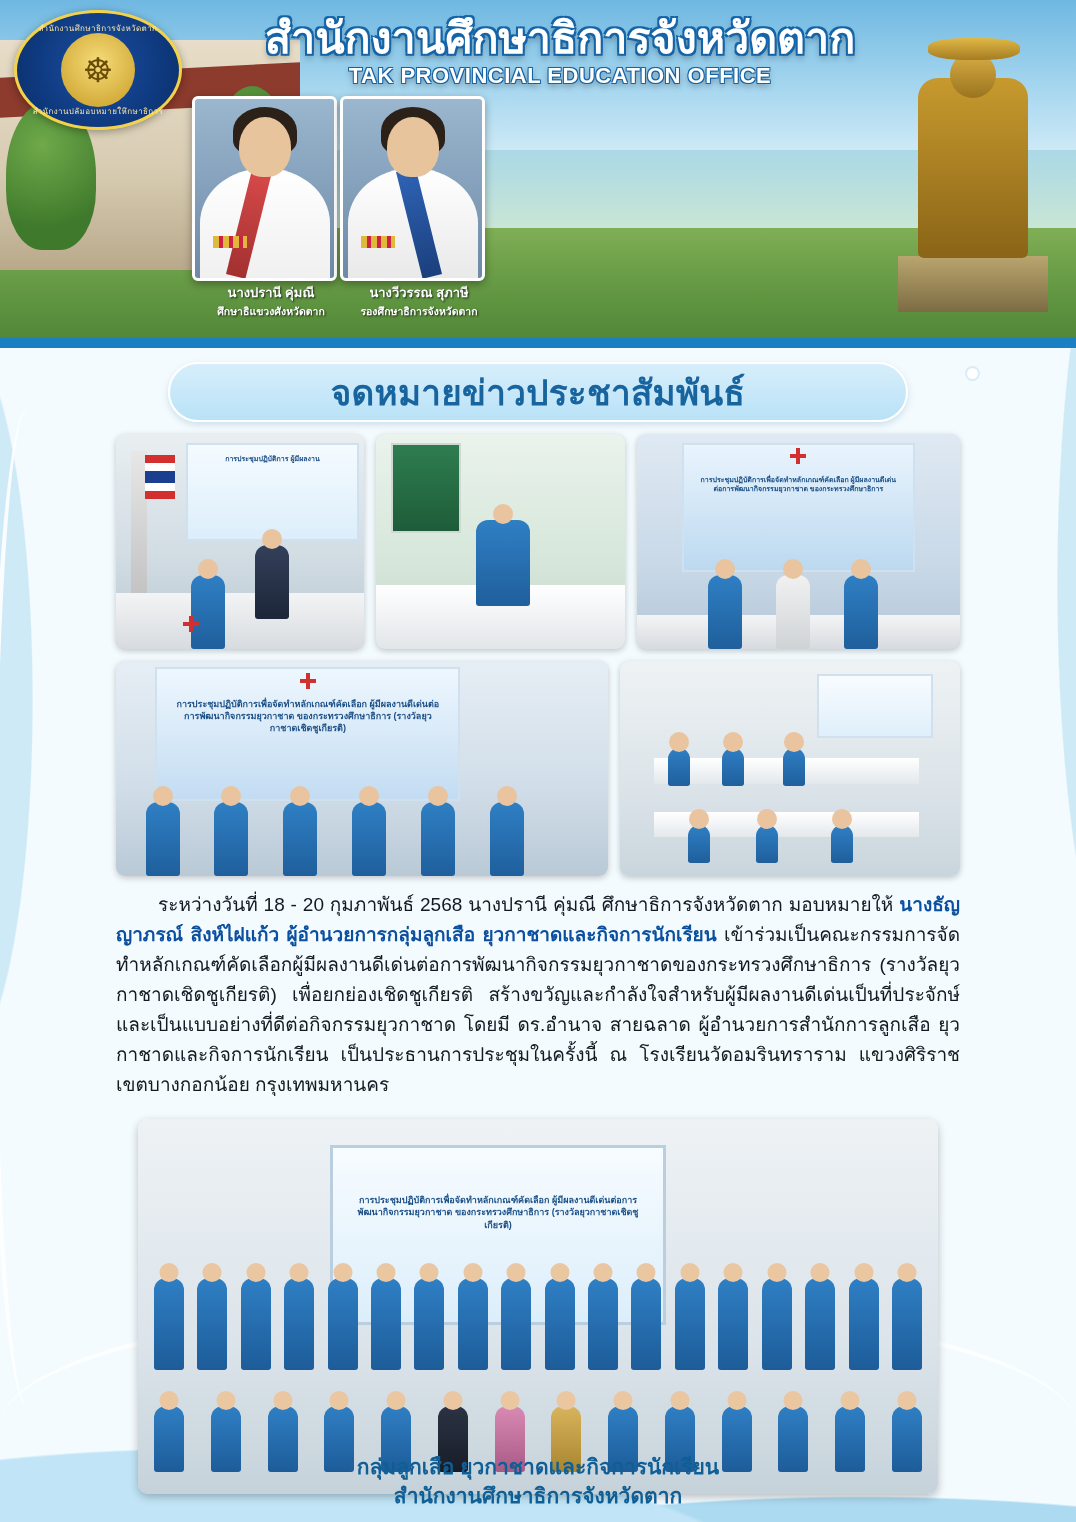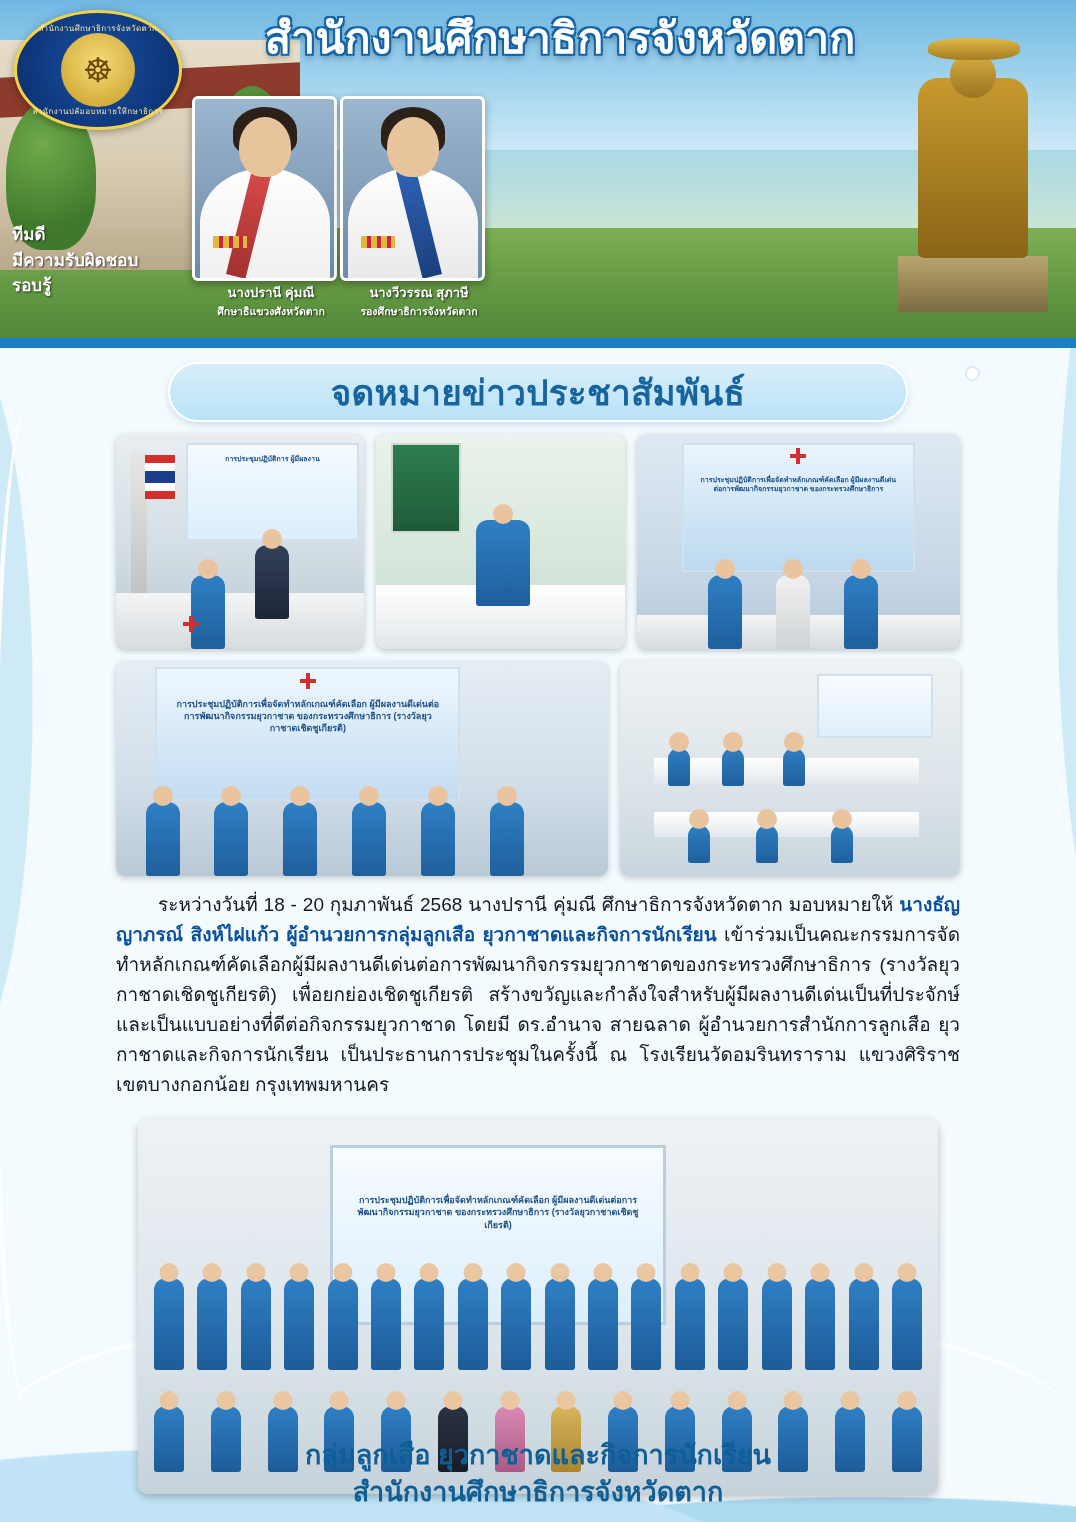--- a/index.html
+++ b/index.html
@@ -339,21 +339,21 @@
   .bp.sit { height:66px; }
   .bp.suit { background:linear-gradient(180deg,#2b3344,#171d28); }
   .bp.pink { background:linear-gradient(180deg,#d98ab4,#a85a86); }
   .bp.gold { background:linear-gradient(180deg,#d8b45c,#a8852f); }
 
   
   .footer {
     position:absolute; left:0; bottom:12px; width:100%;
     text-align:center; color:#0f5f96; z-index:6;
   }
-  .footer div { font-size:27px; font-weight:bold; line-height:1.35; }
+  .footer div { font-size:21px; font-weight:bold; line-height:1.35; }
 </style>
 </head>
 <body>
 
 <div class="banner">
   <div class="banner-sky"></div>
   <div class="banner-green"></div>
 
   <div class="bld">
     <div class="bld-roof"></div>
@@ -370,20 +370,21 @@
   </div>
 
   <div class="logo-seal">
     <div class="logo-text-top">สำนักงานศึกษาธิการจังหวัดตาก</div>
     <div class="logo-inner">☸</div>
     <div class="logo-text-bot">สำนักงานปลัมอบหมายใหึกษาธิการ</div>
   </div>
 
   <div class="title-wrap">
     <div class="title-th">สำนักงานศึกษาธิการจังหวัดตาก</div>
+    <div class="title-en">TAK PROVINCIAL EDUCATION OFFICE</div>
   </div>
 
   <div class="exec one">
     <div class="exec-photo">
       <div class="uniform"></div>
         <div class="sash"></div>
       <div class="hair"></div>
         <div class="head"></div>
         <div class="medals"></div>
     </div>
@@ -396,25 +397,20 @@
       <div class="uniform"></div>
         <div class="sash"></div>
       <div class="hair"></div>
         <div class="head"></div>
         <div class="medals"></div>
     </div>
     <div class="exec-name">นางวีวรรณ สุภาษี</div>
     <div class="exec-name exec-role">รองศึกษาธิการจังหวัดตาก</div>
   </div>
 
-  <div class="slogan">
-    <div>ทีมดี</div>
-    <div>มีความรับผิดชอบ</div>
-    <div>รอบรู้</div>
-  </div>
 
   <div class="banner-bottom-strip"></div>
 </div>
 
 <div class="page">
   <div class="wave-left"></div>
   <div class="wave-right"></div>
   <div class="wave-bottom"></div>
   <div class="dot-tr"></div>
 

